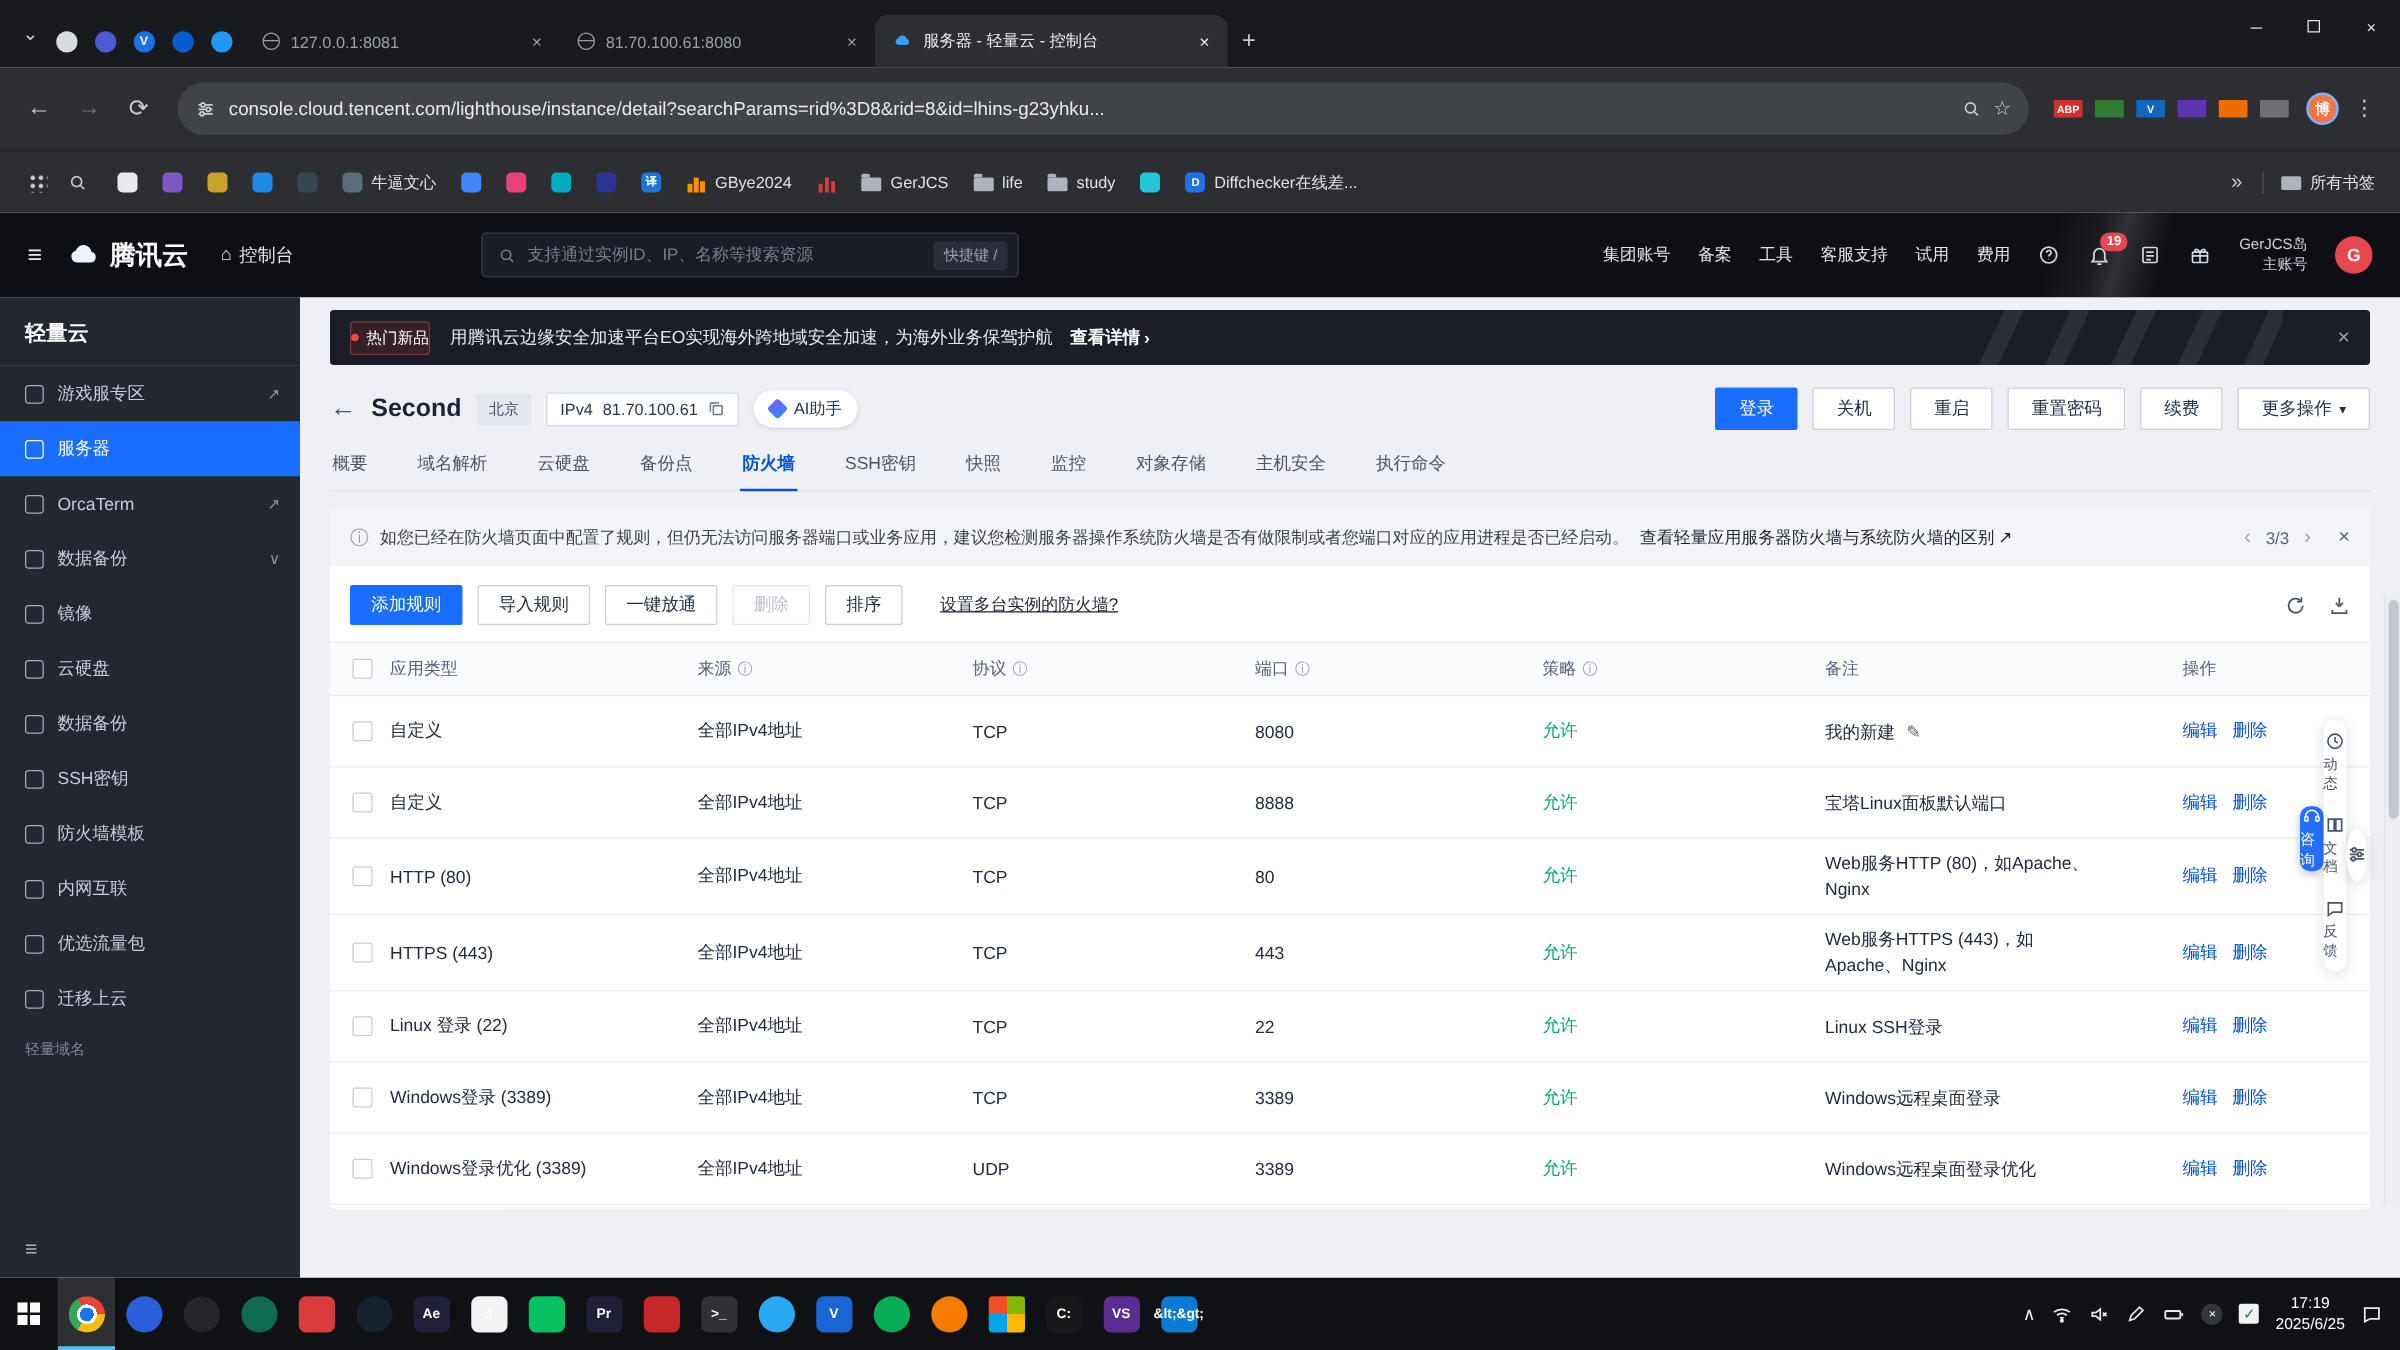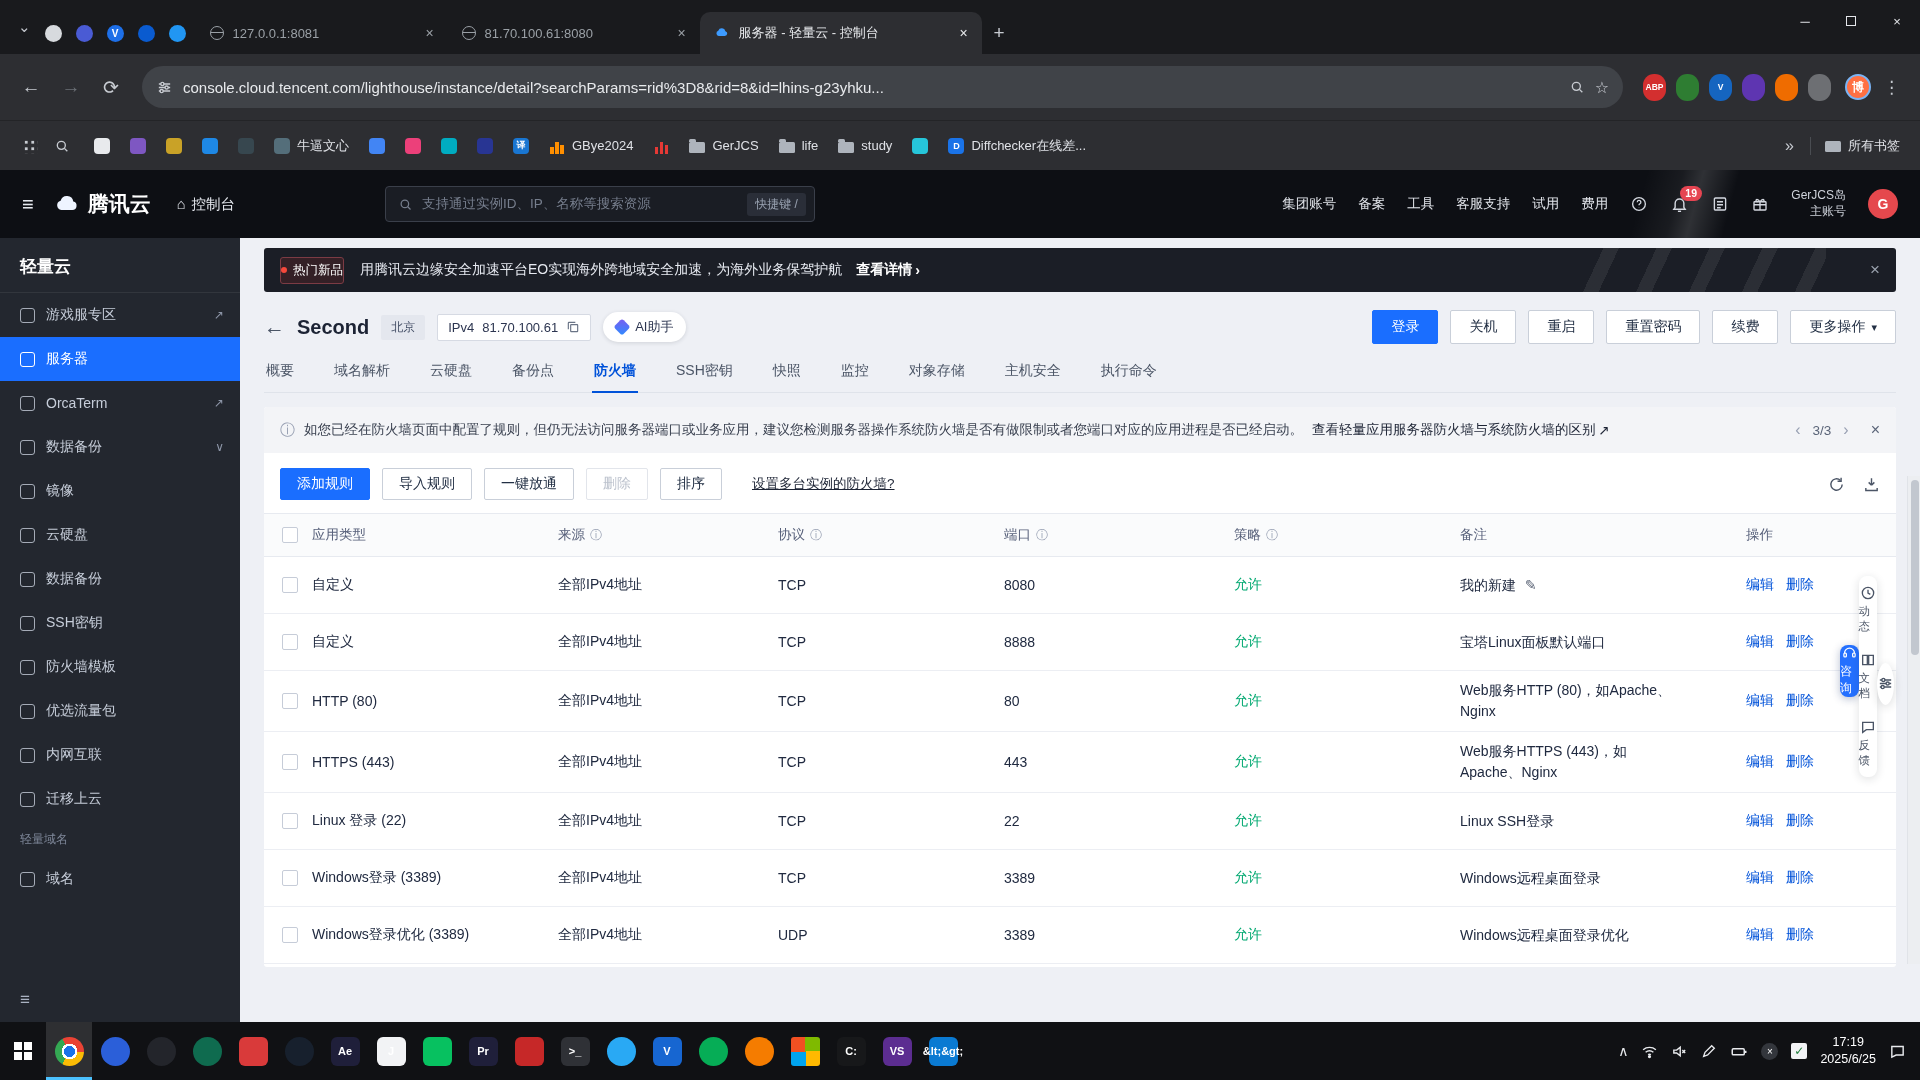--- a/index.html
+++ b/index.html
@@ -34,21 +34,21 @@
 
   
   .addrbar { height:66px; background:#2d2e32; display:flex; align-items:center; padding:0 14px; gap:6px; flex:none; }
   .nav-ic { color:#c7cbd1; font-size:19px; width:34px; height:34px; display:flex; align-items:center; justify-content:center; border-radius:50%; }
   .nav-ic.dim { color:#6d7278; }
   .urlpill { flex:1; height:42px; background:#404348; border-radius:21px; display:flex; align-items:center; padding:0 14px; gap:10px; margin:0 8px; }
   .urlpill .site-ic { flex:none; }
   .url-text { flex:1; color:#e8eaed; font-size:15px; white-space:nowrap; overflow:hidden; }
   .pill-ic { color:#c7cbd1; font-size:16px; flex:none; }
   .exts { display:flex; align-items:center; gap:10px; margin-left:6px; }
-  .ext { width:23px; height:27px; border-radius:11px; display:flex; align-items:center; justify-content:center;text-align:center; }
+  .ext { width:23px; height:14px; border-radius:1px; display:flex; align-items:center; justify-content:center;text-align:center; }
   .ext b { font-size:8.5px; color:#fff; }
   .profile-chip { width:26px; height:26px; border-radius:50%; background:#ff7043; color:#fff; font-size:12px; font-weight:bold; display:flex; align-items:center; justify-content:center; margin-left:8px; border:2px solid #7ab4f5; }
   .kebab { color:#c7cbd1; font-size:17px; padding:0 6px; }
 
   
   .bmbar { height:50px; background:#2d2e32; border-top:1px solid #232427; display:flex; align-items:center; padding:0 14px; gap:6px; flex:none; }
   .apps-grid { width:16px; height:16px; margin:0 8px;
     background-image:radial-gradient(#c7cbd1 1.6px, transparent 1.8px); background-size:6.5px 6.5px; background-position:1px 1px; }
   .bm-search { margin:0 10px 0 2px; color:#c7cbd1; }
   .bmlist { display:flex; align-items:center; gap:4px; flex:1; overflow:hidden; }
@@ -526,47 +526,42 @@
         </div>
 
         <div class="side-item">
           <span class="si-ic"></span>
           <span class="si-label">防火墙模板</span>
 
         </div>
 
         <div class="side-item">
           <span class="si-ic"></span>
+          <span class="si-label">内网互联</span>
+
+        </div>
+
+        <div class="side-item">
+          <span class="si-ic"></span>
           <span class="si-label">优选流量包</span>
 
         </div>
 
         <div class="side-item">
           <span class="si-ic"></span>
-          <span class="si-label">内网互联</span>
-
-        </div>
-
-        <div class="side-item">
-          <span class="si-ic"></span>
           <span class="si-label">迁移上云</span>
 
         </div>
 
         <div class="side-item sec">
 
           <span class="si-label">轻量域名</span>
 
         </div>
 
-        <div class="side-item">
-          <span class="si-ic"></span>
-          <span class="si-label">域名</span>
-
-        </div>
       </div>
     <span class="side-collapse">≡</span>
   </div>
 
   <div class="main">
 
     <div class="banner">
       <span class="hot-badge">
         <i class="hot-dot"></i>
         <span>热门新品</span>

